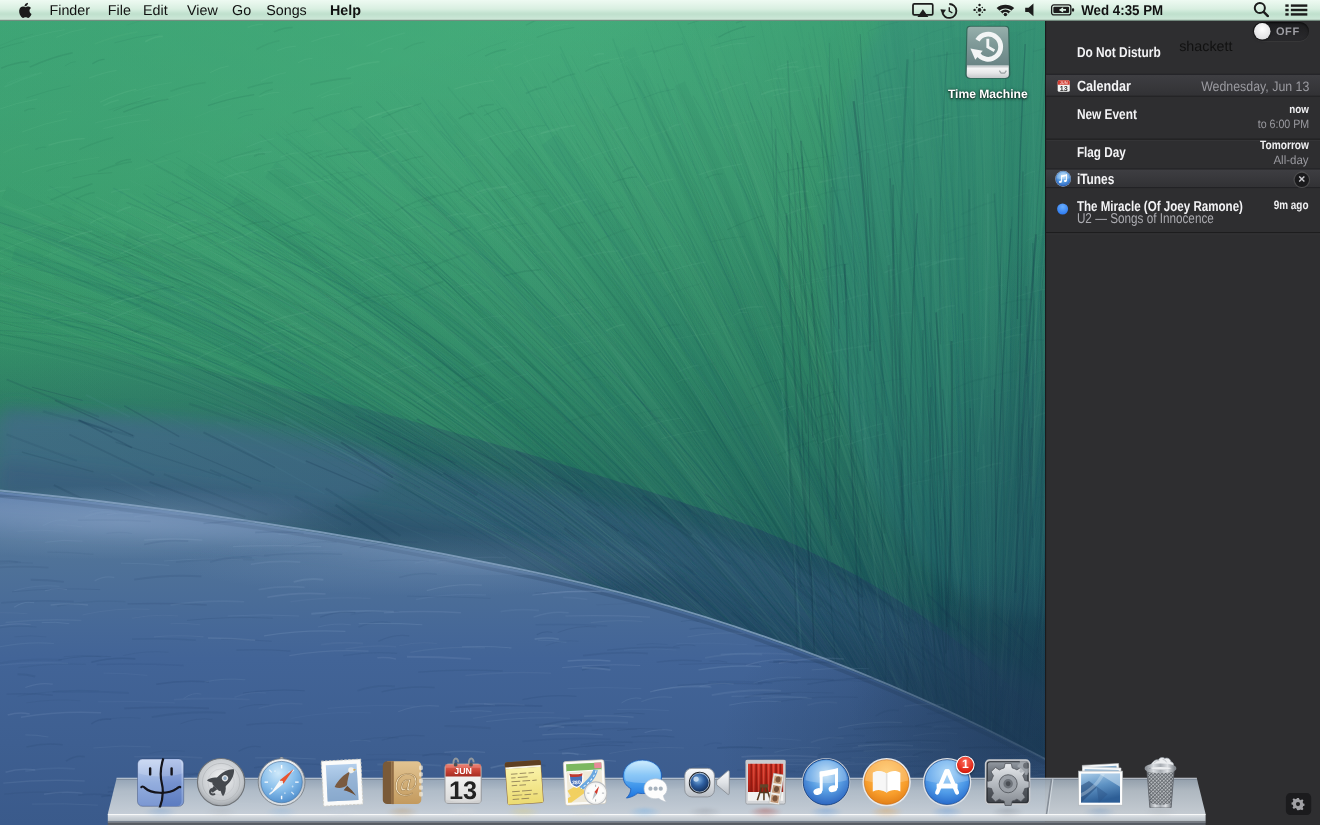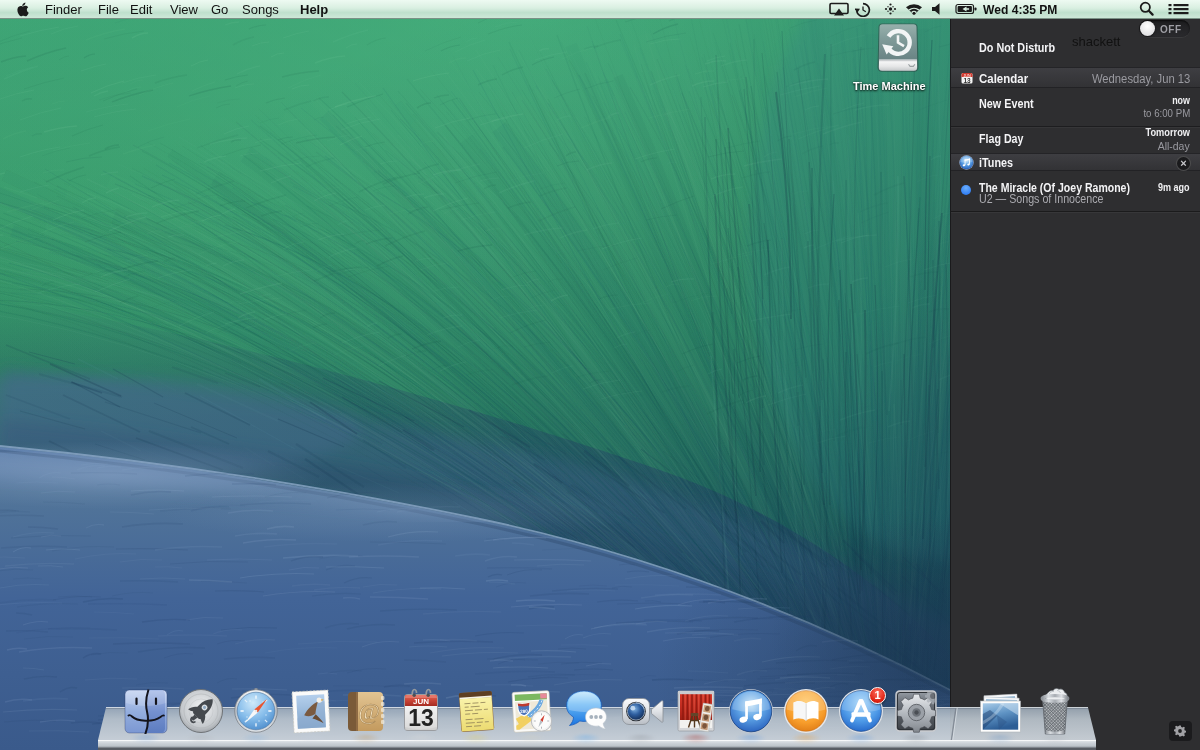--- a/index.html
+++ b/index.html
@@ -1826,21 +1826,21 @@
       <path d="M627,572 q11,-2 22,0" stroke="#223f68" stroke-opacity="0.16" stroke-width="1.2" fill="none"></path>
       <path d="M947,707 q21,-4 42,-2" stroke="#223f68" stroke-opacity="0.14" stroke-width="1.1" fill="none"></path>
       <path d="M703,601 q27,-0 53,2" stroke="#223f68" stroke-opacity="0.13" stroke-width="1.1" fill="none"></path>
     </g>
     <ellipse cx="110" cy="475" rx="220" ry="34" fill="url(#gfoam)"></ellipse>
     <ellipse cx="400" cy="512" rx="240" ry="30" fill="url(#gfoam)" opacity="0.5"></ellipse>
     <ellipse cx="915" cy="680" rx="260" ry="170" fill="url(#gbrdark)"></ellipse>
     <ellipse cx="930" cy="640" rx="160" ry="120" fill="url(#gbrdark)" opacity="0.8"></ellipse>
     <ellipse cx="990" cy="470" rx="140" ry="280" fill="url(#gbrdark)" opacity="0.55"></ellipse>
   </svg>
-<div class="abs" style="left:853px;top:23px;z-index:5;width:90px;">
+<div class="abs" style="left:853px;top:23px;z-index:5;width:90px;text-align:center;">
     <svg width="48" height="53" viewBox="0 0 48 53" style="display:block;margin:0 auto">
       <defs>
         <linearGradient id="tmB" x1="0" y1="0" x2="0" y2="1">
           <stop offset="0" stop-color="#97b0ac"></stop>
           <stop offset="0.3" stop-color="#819c9a"></stop>
           <stop offset="1" stop-color="#5d7779"></stop>
         </linearGradient>
         <linearGradient id="tmW" x1="0" y1="0" x2="0" y2="1">
           <stop offset="0" stop-color="#fdfdfd"></stop>
           <stop offset="0.6" stop-color="#e6e7e8"></stop>

